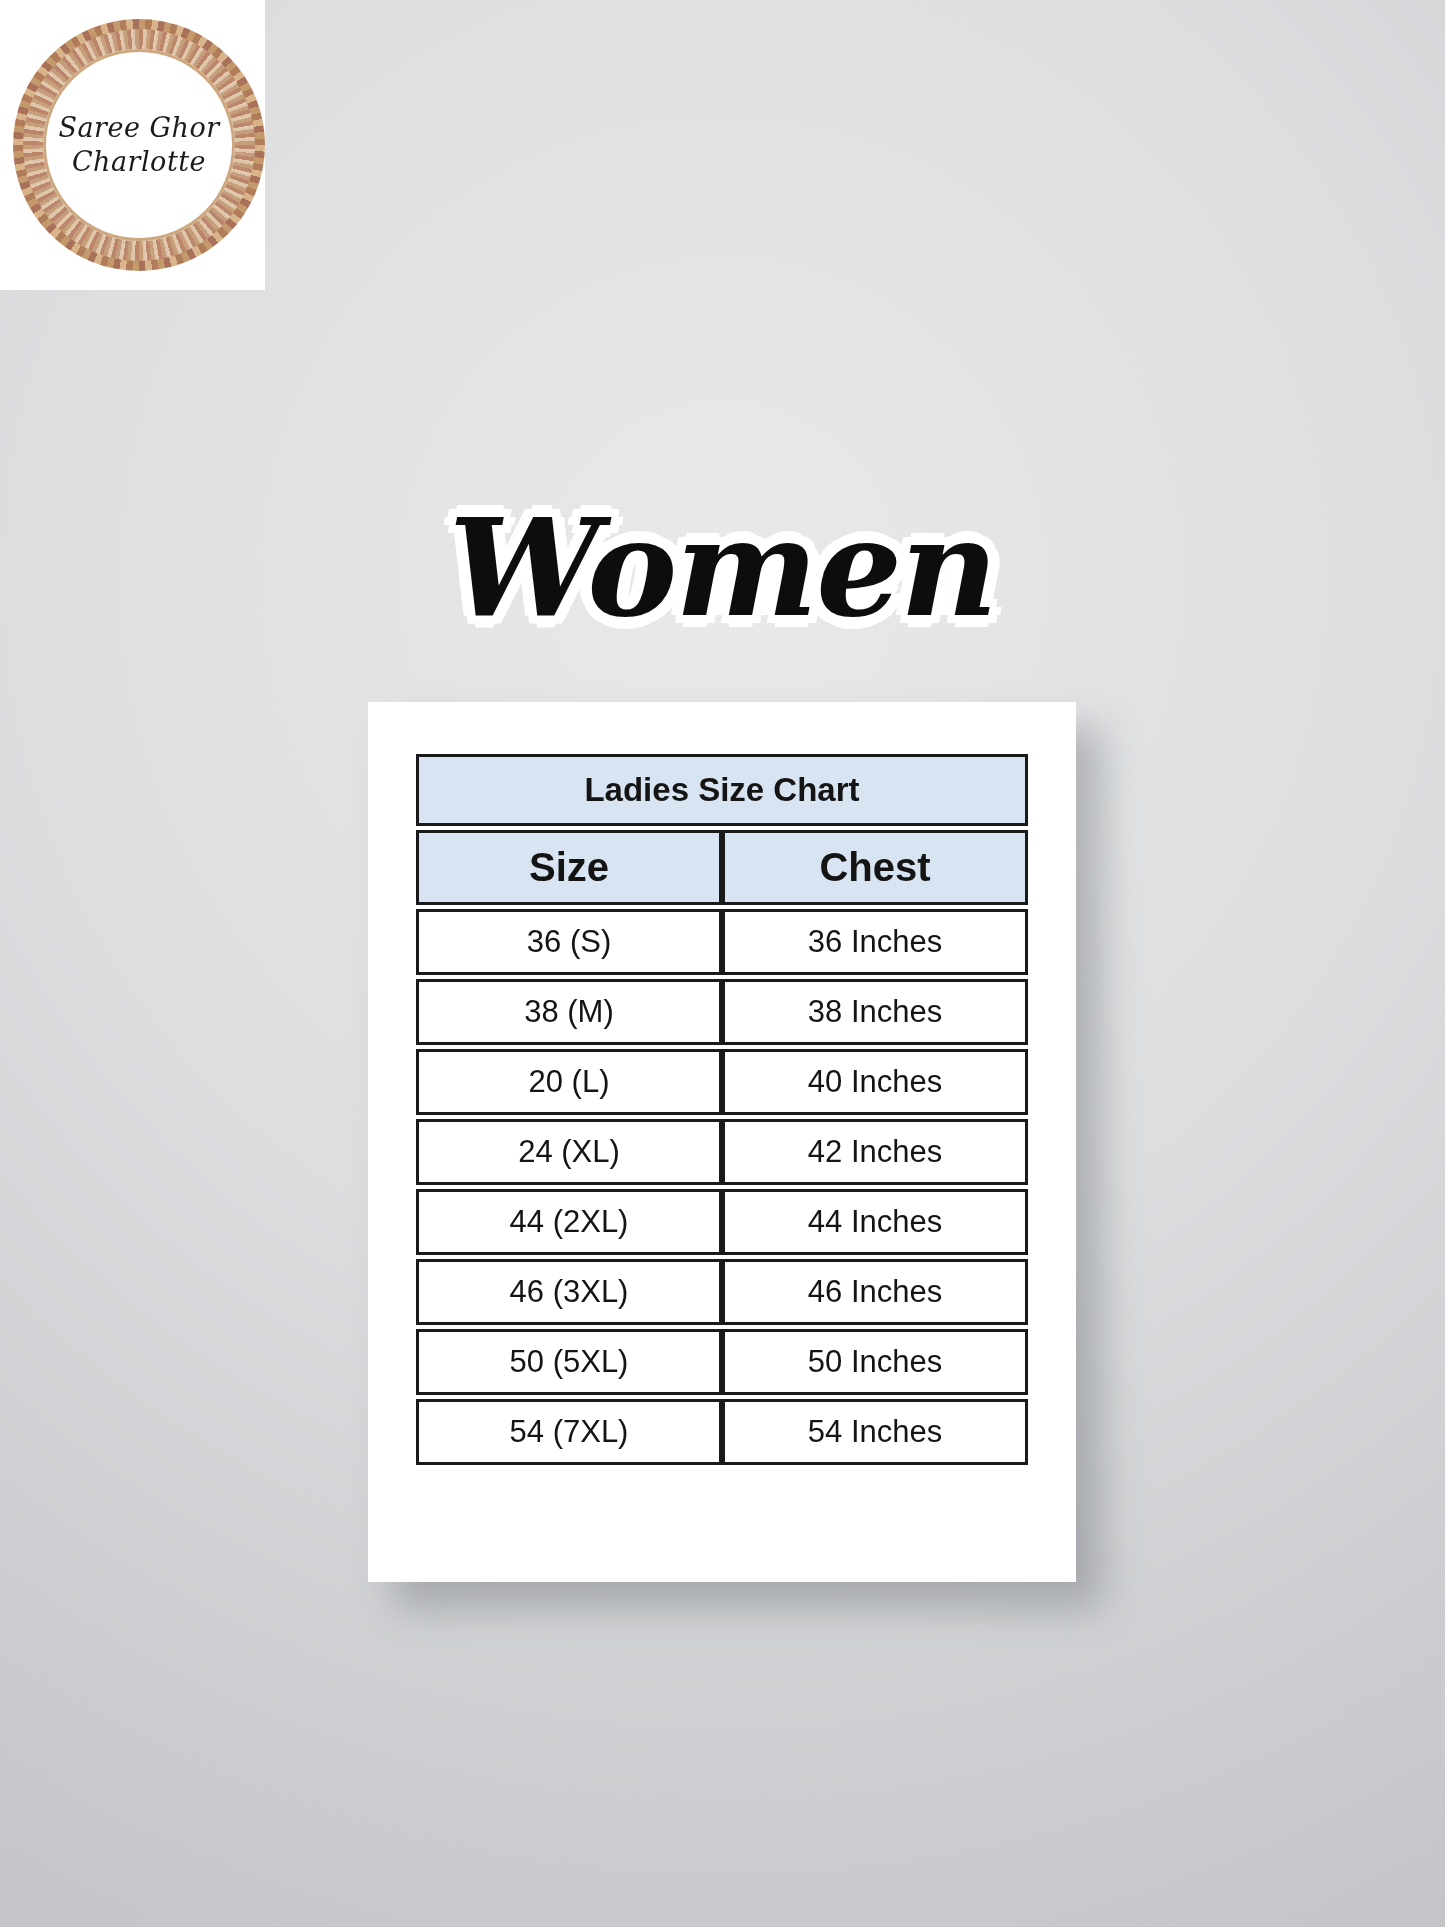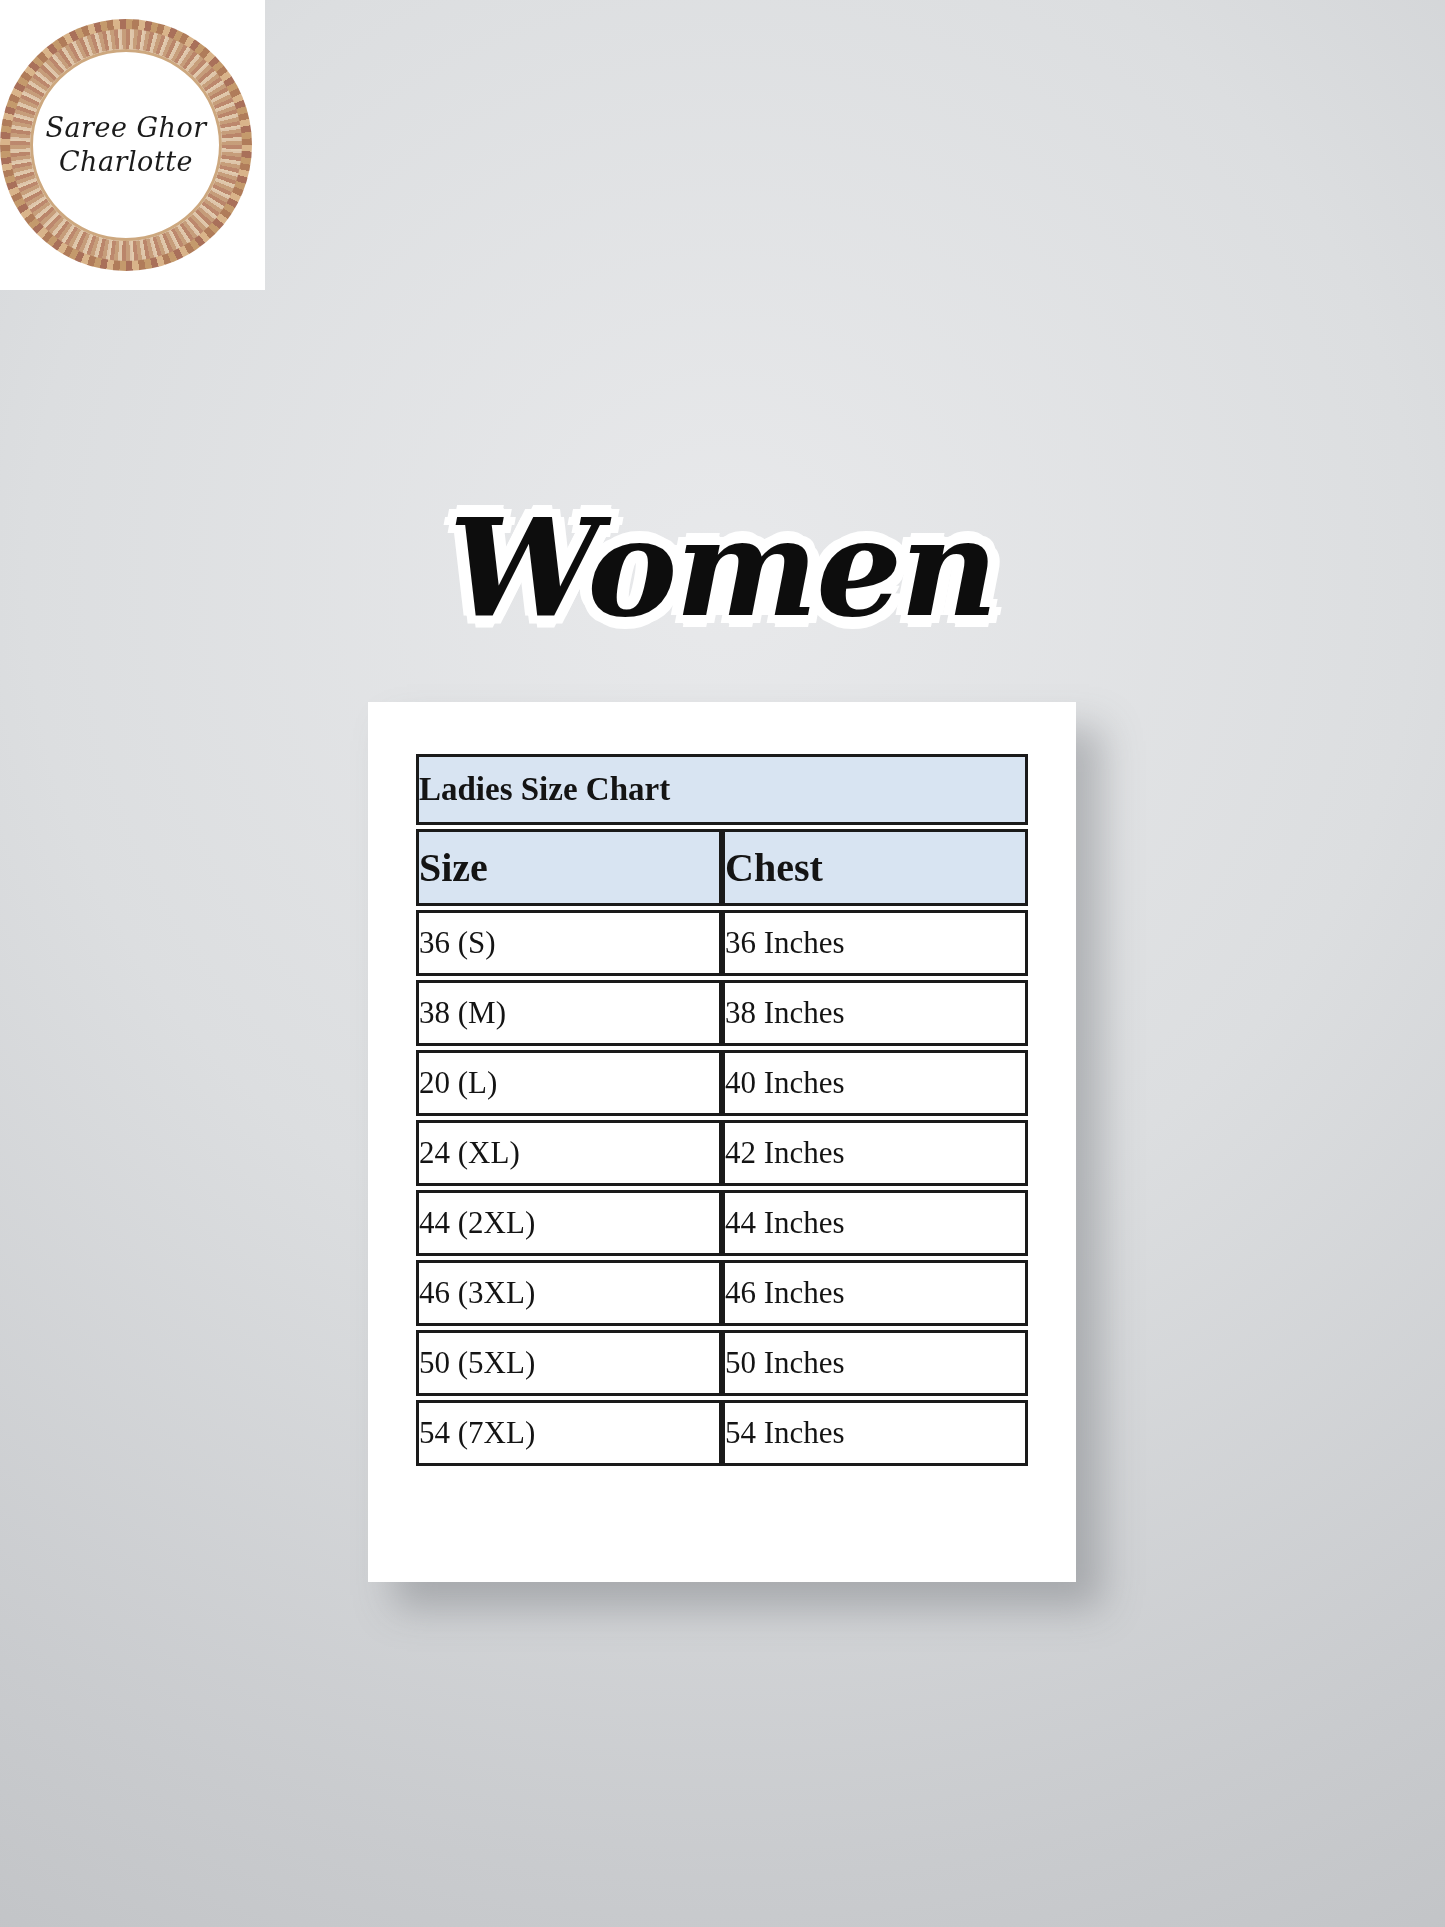--- a/index.html
+++ b/index.html
@@ -18,21 +18,21 @@
   
   .logo-badge {
     position: absolute;
     left: 0;
     top: 0;
     width: 265px;
     height: 290px;
     background: #ffffff;
     display: flex;
     align-items: center;
-    justify-content: flex-start;
+    justify-content: flex-end;
   }
   .logo-ring {
     position: relative;
     width: 252px;
     height: 252px;
     border-radius: 50%;
     background:
       repeating-conic-gradient(from 0deg,
         #c49a6c 0deg 3deg,
         #b07c5a 3deg 6deg,
@@ -116,25 +116,25 @@
   }
 
   table.size-chart {
     width: 100%;
     border-collapse: separate;
     border-spacing: 0 4px;
     table-layout: fixed;
   }
   table.size-chart td {
     border: 3px solid #1a1a1a;
+    text-align: center;
     font-size: 31px;
     color: #141414;
     padding: 12px 0;
     background: #ffffff;
-    font-family: Liberation Serif, serif;
   }
   table.size-chart tr.header-row td {
     background: #d8e4f2;
     font-weight: bold;
     font-size: 33px;
     padding: 14px 0;
   }
   table.size-chart tr.subheader-row td {
     background: #d8e4f2;
     font-weight: bold;

